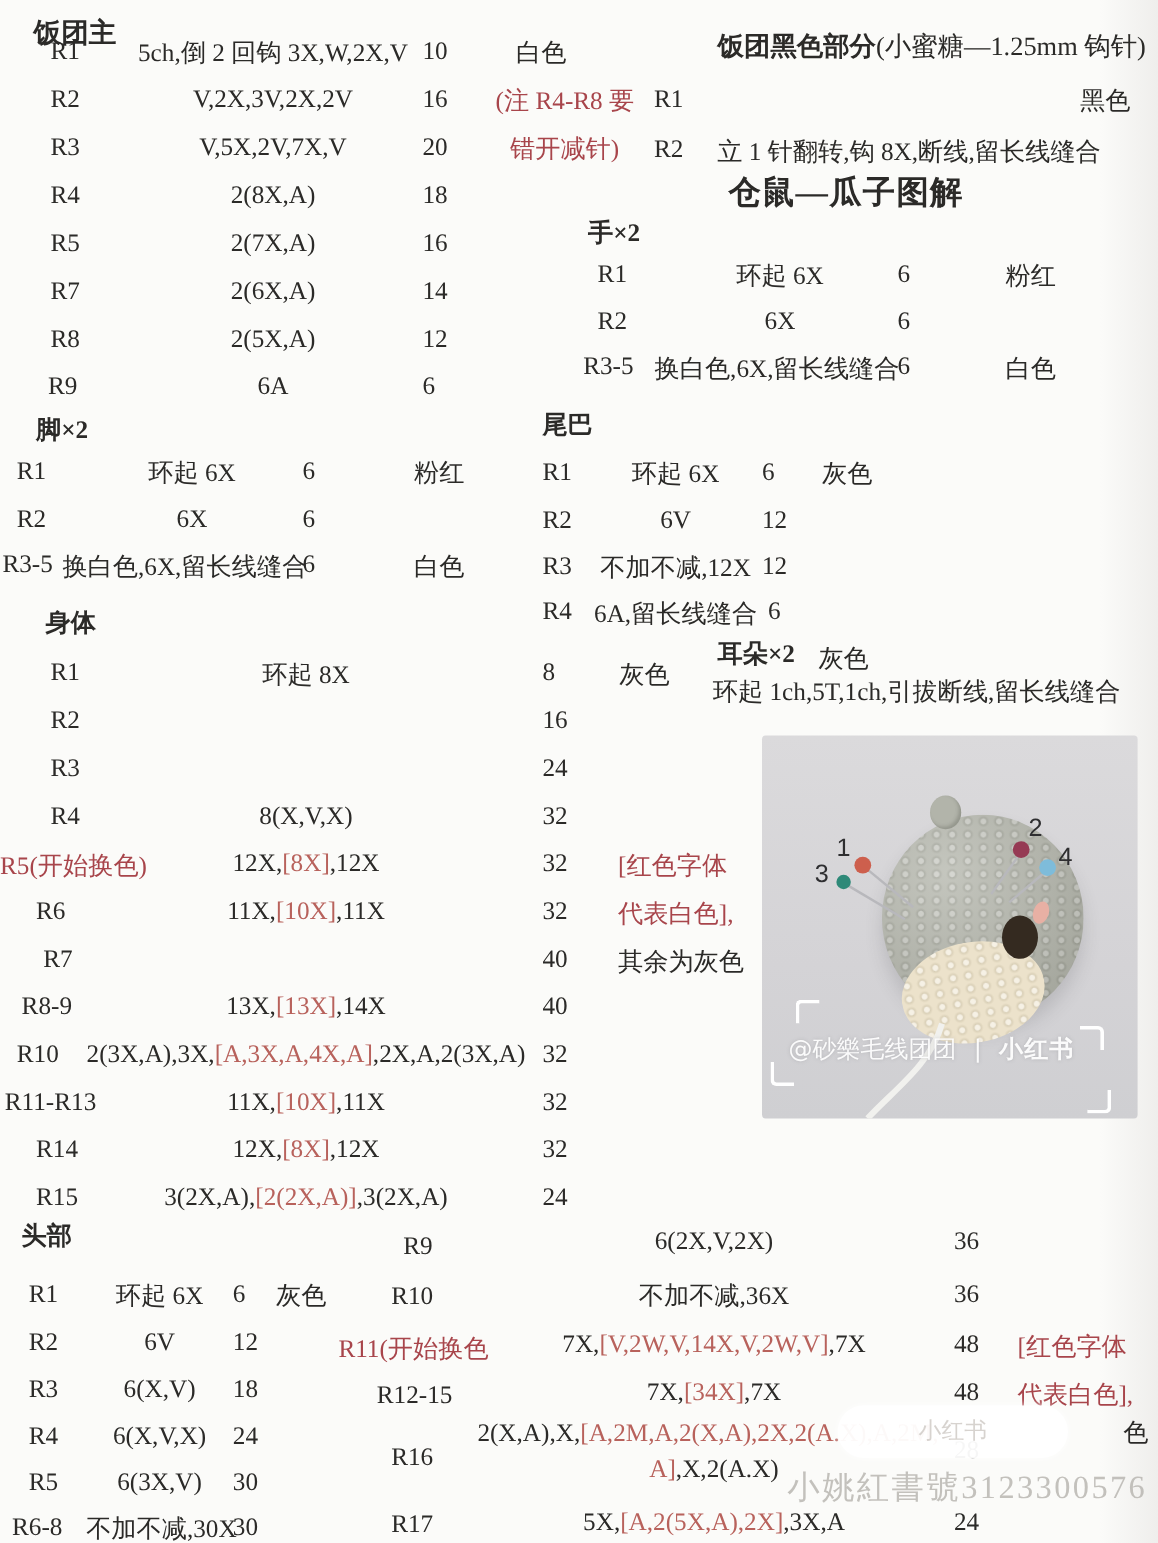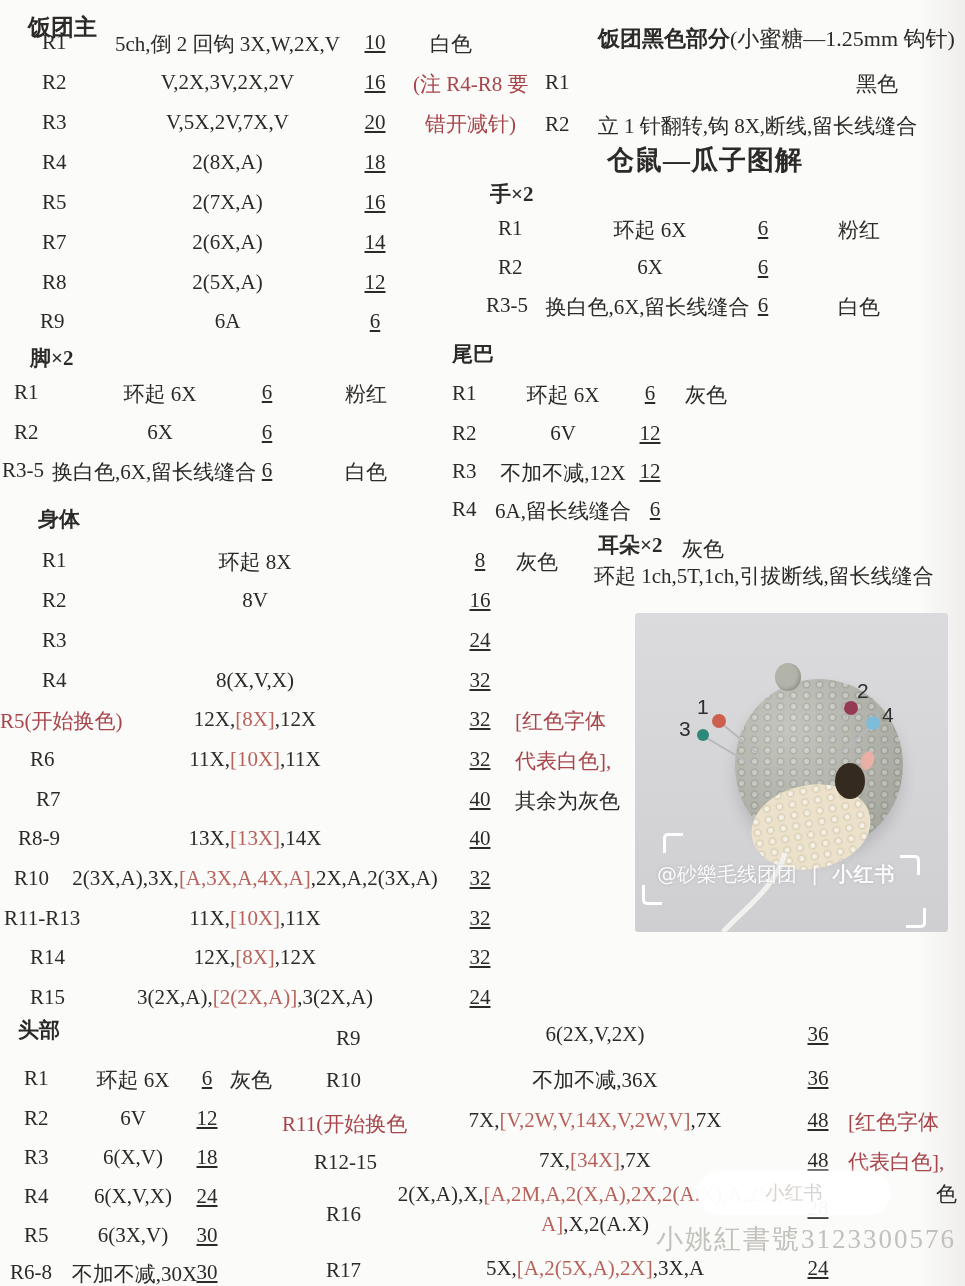--- a/index.html
+++ b/index.html
@@ -6,21 +6,21 @@
   body{
     width:965px;height:1286px;position:relative;overflow:hidden;
     background:linear-gradient(90deg,#fbfbf9 0%,#fbfbf9 95%,#efeeec 100%);
     font-family:"Liberation Serif","DejaVu Serif",serif;
     color:#2b2a28;font-size:21px;
   }
   .row{position:absolute;left:0;width:965px;height:32px;}
   .row>span{position:absolute;top:0;white-space:nowrap;}
   .lab{}
   .ins{text-align:center;}
-  .cnt{text-align:center;text-decoration:underline;}
+  .cnt{text-align:left;}
   .hd{position:absolute;font-weight:bold;white-space:nowrap;}
   .red{color:#a8454b;}
   .ired{color:#b8625c;}
   .big{font-size:27px;letter-spacing:1px;}
   
   .photo{position:absolute;left:635px;top:613px;width:313px;height:319px;
     background:linear-gradient(180deg,#dbdadc 0%,#d4d3d6 60%,#cfcfd2 100%);border-radius:3px;}
   .hamster{position:absolute;left:100px;top:66px;width:168px;height:172px;border-radius:50%;
     background-color:#b4b6ac;
     background-image:radial-gradient(circle at 32% 28%,rgba(255,255,255,.22),rgba(40,42,34,.16)),
@@ -99,21 +99,21 @@
   <span class="lab" style="left:40px">R9</span>
   <span class="ins" style="left:95px;width:265px">6A</span>
   <span class="cnt" style="left:352px;width:46px">6</span>
 </div>
 
 <div class="hd" style="left:598px;top:24px;font-size:22px;">
   <span>饭团黑色部分</span><span style="font-weight:normal">(小蜜糖—1.25mm 钩针)</span>
 </div>
 <div class="row" style="top:70px">
   <span class="lab" style="left:545px">R1</span>
-  <span class="clr" style="left:856px">黑色</span>
+  <span class="clr" style="left:900px">黑色</span>
 </div>
 <div class="row" style="top:112px">
   <span class="lab" style="left:545px">R2</span>
   <span class="ins" style="left:575px;width:365px">立 1 针翻转,钩 8X,断线,留长线缝合</span>
 </div>
 
 <div class="hd big" style="left:607px;top:142px;">仓鼠—瓜子图解</div>
 
 <div class="hd" style="left:490px;top:180px;">手×2</div>
 <div class="row" style="top:216px">
@@ -184,21 +184,20 @@
   <span class="cnt" style="left:452px;width:56px">8</span>
   <span class="clr" style="left:516px">灰色</span>
 </div>
 
 <div class="hd" style="left:598px;top:531px;">耳朵×2</div>
 <span style="position:absolute;left:682px;top:535px;white-space:nowrap">灰色</span>
 <span style="position:absolute;left:594px;top:562px;white-space:nowrap">环起 1ch,5T,1ch,引拔断线,留长线缝合</span>
 
 <div class="row" style="top:588px">
   <span class="lab" style="left:42px">R2</span>
-  <span class="ins" style="left:60px;width:390px">8V</span>
   <span class="cnt" style="left:452px;width:56px">16</span>
 </div>
 <div class="row" style="top:628px">
   <span class="lab" style="left:42px">R3</span>
   <span class="cnt" style="left:452px;width:56px">24</span>
 </div>
 <div class="row" style="top:668px">
   <span class="lab" style="left:42px">R4</span>
   <span class="ins" style="left:60px;width:390px">8(X,V,X)</span>
   <span class="cnt" style="left:452px;width:56px">32</span>

